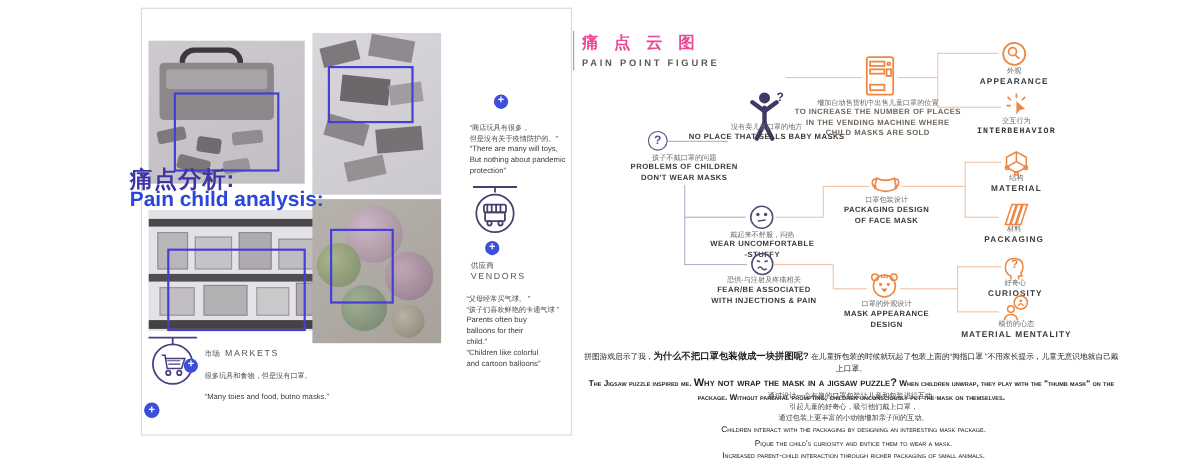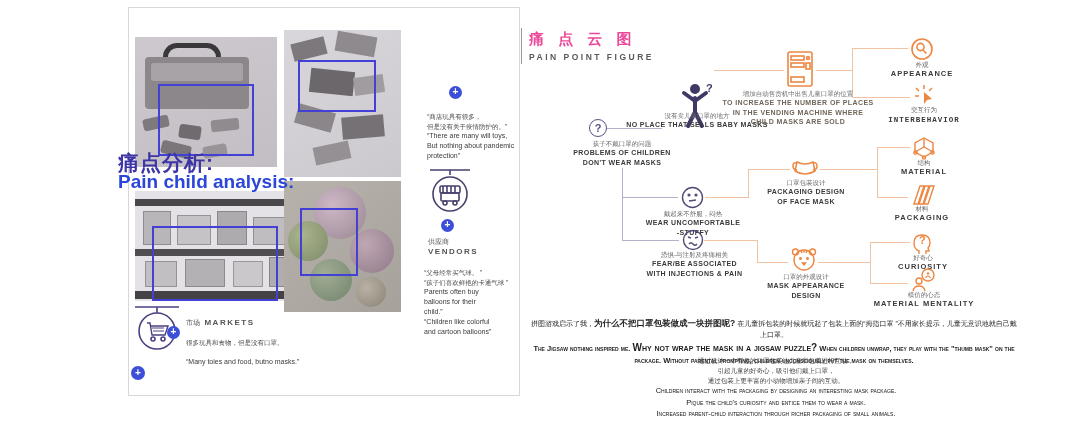--- a/index.html
+++ b/index.html
@@ -12,21 +12,21 @@
   .panel-border { left:128px; top:7px; width:392px; height:389px; border:1px solid #d8d8d8; }
   .photo { overflow:hidden; }
   .det-box { border:2px solid #4340d6; }
   .title-zh { left:118px; top:149px; font-size:21px; font-weight:700; color:#3d35a5; letter-spacing:1px; }
   .title-en { left:118px; top:171px; font-size:19px; font-weight:700; color:#2b46d8; }
   .plus-btn { width:13px; height:13px; border-radius:50%; background:#3d4ed8; color:#fff;
               font-size:10px; line-height:12px; text-align:center; font-weight:700; cursor:pointer; }
   .quote { font-size:7px; color:#3a3a3a; line-height:1.4; white-space:pre-line; }
   .quote .zh { font-size:6.5px; color:#4a4a4a; }
   .sec-label-zh { font-size:7px; color:#555; }
-  .sec-label-en { font-size:8px; color:#555; letter-spacing:1.5px; font-weight:700; }
+  .sec-label-en { font-size:8px; color:#555; letter-spacing:1.5px; font-weight:400; }
 
   
   .rp-title { left:521px; top:28px; border-left:1px solid #9a9a9a; padding:2px 0 2px 7px; }
   .rp-title-zh { font-size:15px; font-weight:700; color:#ec4899; letter-spacing:5px; }
   .rp-title-en { font-size:8.5px; font-weight:700; color:#5a5a5a; letter-spacing:2.5px; margin-top:3px; }
 
   .node { text-align:center; }
   .node-zh { display:block; font-size:6.5px; color:#6a6a6a; line-height:1.3; }
   .node-en { display:block; font-size:7px; font-weight:700; color:#3a3a3a; letter-spacing:0.4px; line-height:1.35; }
   .node-en.orange-sub { color:#6f6659; }
@@ -374,21 +374,21 @@
   <div class="abs cat node" style="left:862px;top:291px;width:124px;">
     <span class="node-zh">模仿的心态</span>
     <span class="node-en">MATERIAL MENTALITY</span>
   </div>
 
   <div class="abs para1">
     <div class="zh-line">
       <span>拼图游戏启示了我，</span><span class="zh-bold">为什么不把口罩包装做成一块拼图呢?</span><span> 在儿童拆包装的时候就玩起了包装上面的“拇指口罩 ”不用家长提示，儿童无意识地就自己戴上口罩。</span>
     </div>
     <div class="en-line">
-      <span>The Jigsaw nothing inspired me. </span><span class="en-bold">Why not wrap the mask in a jigsaw puzzle?</span><span> When children unwrap, they play with the "thumb mask" on the package. Without parental prompting, children unconsciously put the mask on themselves.</span>
+      <span>The Jigsaw puzzle inspired me. </span><span class="en-bold">Why not wrap the mask in a jigsaw puzzle?</span><span> When children unwrap, they play with the "thumb mask" on the package. Without parental prompting, children unconsciously put the mask on themselves.</span>
     </div>
   </div>
 
   <div class="abs para2">
     <div class="zh">通过设计一个有趣的口罩包装让儿童和包装进行互动，</div>
     <div class="zh">引起儿童的好奇心，吸引他们戴上口罩，</div>
     <div class="zh">通过包装上更丰富的小动物增加亲子间的互动。</div>
     <div class="en">Children interact with the packaging by designing an interesting mask package.</div>
     <div class="en">Pique the child's curiosity and entice them to wear a mask.</div>
     <div class="en">Increased parent-child interaction through richer packaging of small animals.</div>

